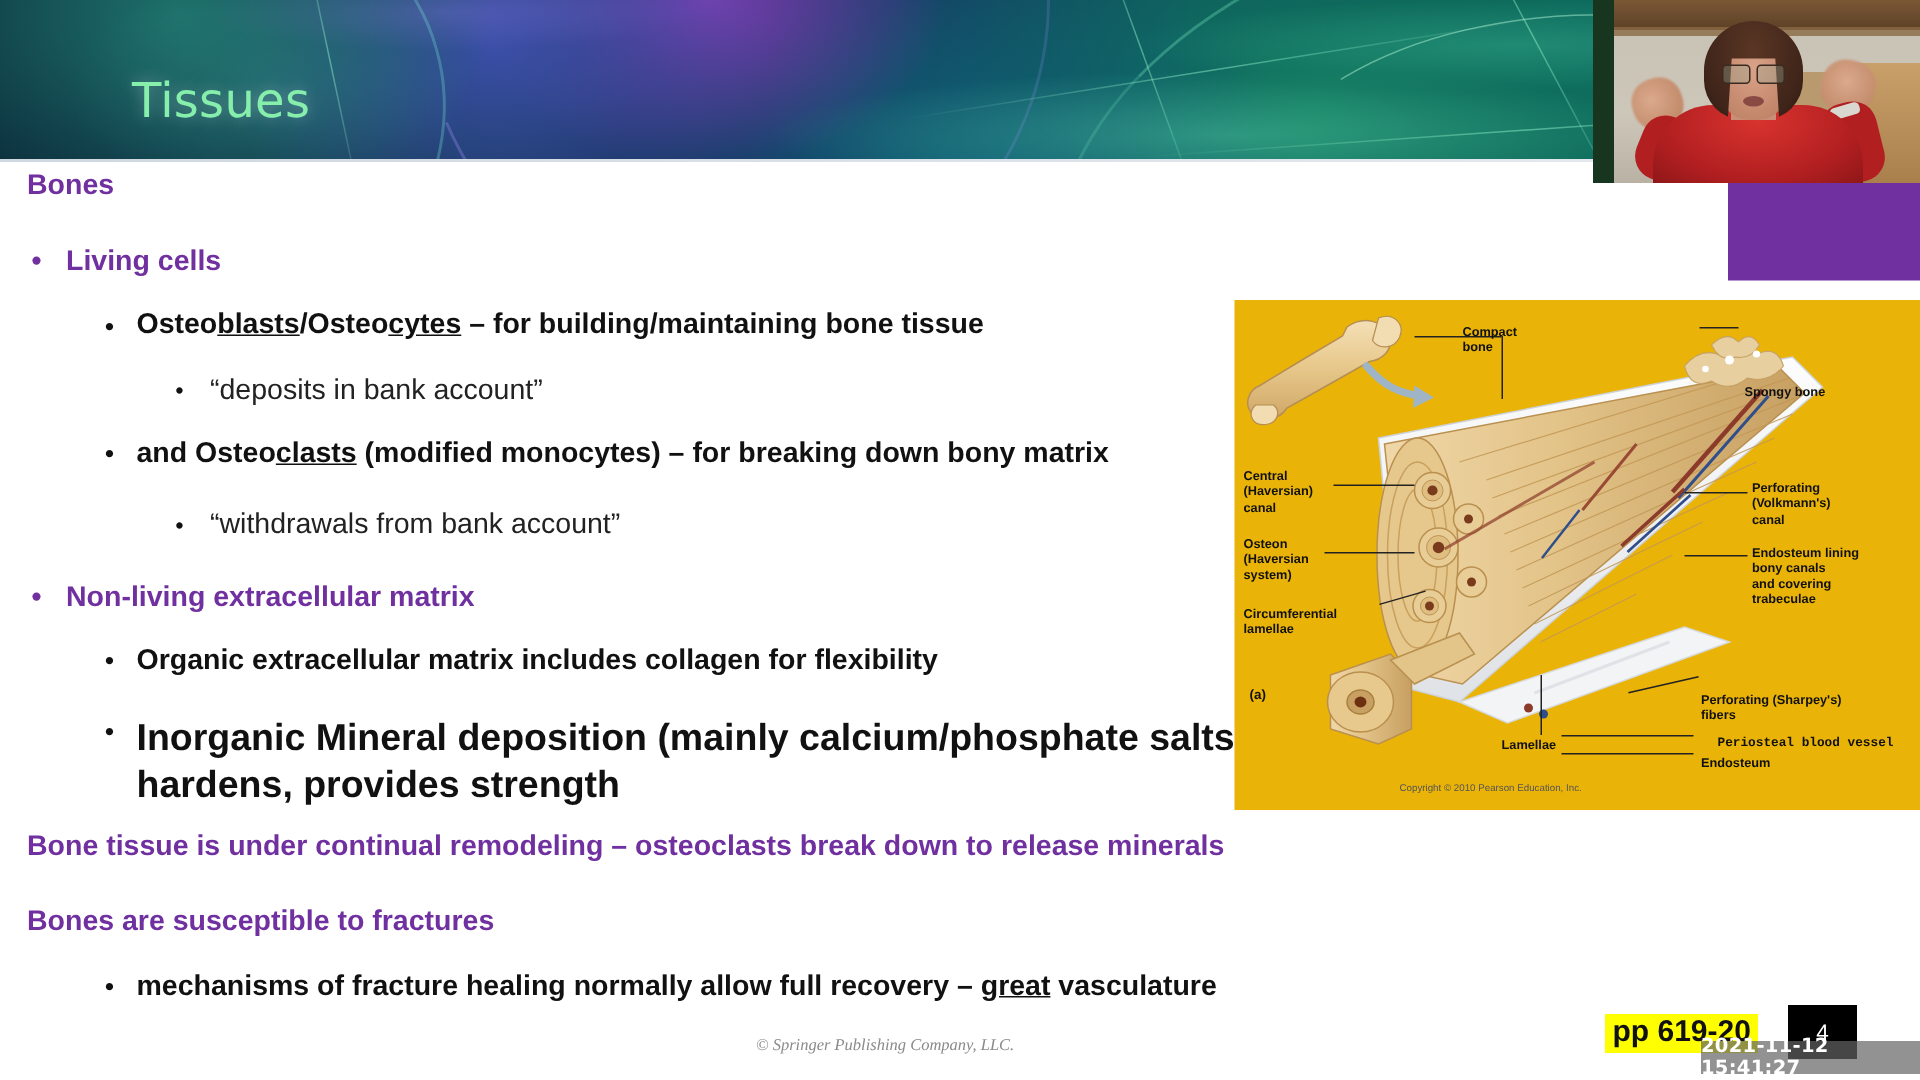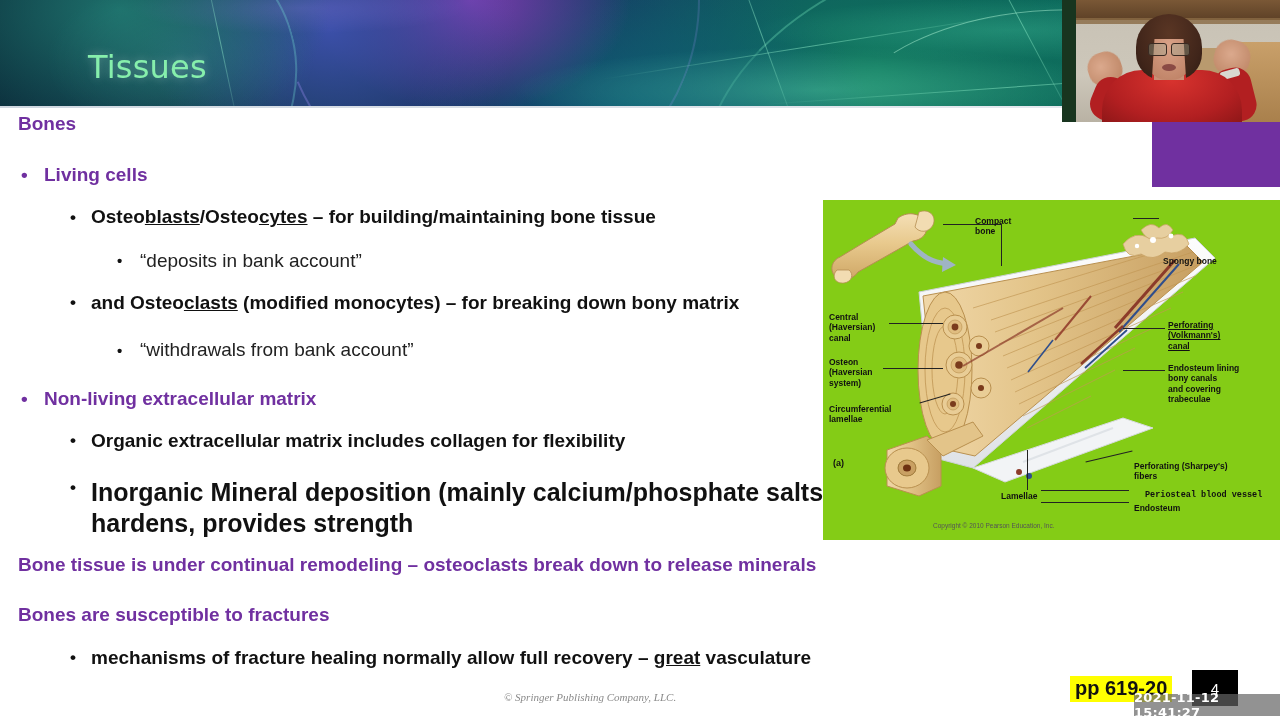--- a/index.html
+++ b/index.html
@@ -87,21 +87,21 @@
   #line-remodel { left:18px;  top:554px; font-size:19px; }
   #line-fracture{ left:18px;  top:604px; font-size:19px; }
   #b9-dot       { left:70px;  top:648px; font-size:17px; }
   #b9-mechanism { left:91px;  top:647px; font-size:19px; }
 
   u { text-decoration:underline; }
 
   
   #diagram{
     position:absolute; left:823px; top:200px; width:457px; height:340px;
-    background:#84cc16;
+    background:#eab308;
   }
   .dlabel{
     position:absolute; font-family:"Liberation Sans", sans-serif;
     font-size:8.5px; font-weight:bold; color:#111; line-height:1.22;
     white-space:pre-line;
   }
   .leader{ position:absolute; background:#222; height:1px; }
   .leaderv{ position:absolute; background:#222; width:1px; }
 
   
@@ -371,21 +371,21 @@
 bone</div>
     <div class="dlabel" style="left:340px; top:14px;margin-top:42px;">Spongy bone</div>
     <div class="dlabel" style="left:6px; top:112px;">Central
 (Haversian)
 canal</div>
     <div class="dlabel" style="left:6px; top:157px;">Osteon
 (Haversian
 system)</div>
     <div class="dlabel" style="left:6px; top:204px;">Circumferential
 lamellae</div>
-    <div class="dlabel" style="left:345px; top:120px;text-decoration:underline;">Perforating
+    <div class="dlabel" style="left:345px; top:120px;">Perforating
 (Volkmann's)
 canal</div>
     <div class="dlabel" style="left:345px; top:163px;">Endosteum lining
 bony canals
 and covering
 trabeculae</div>
     <div class="dlabel" style="left:311px; top:261px;">Perforating (Sharpey's)
 fibers</div>
     <div class="dlabel" style="left:322px; top:290px;font-family:Liberation Mono, monospace;">Periosteal blood vessel</div>
     <div class="dlabel" style="left:311px; top:303px;">Endosteum</div>

